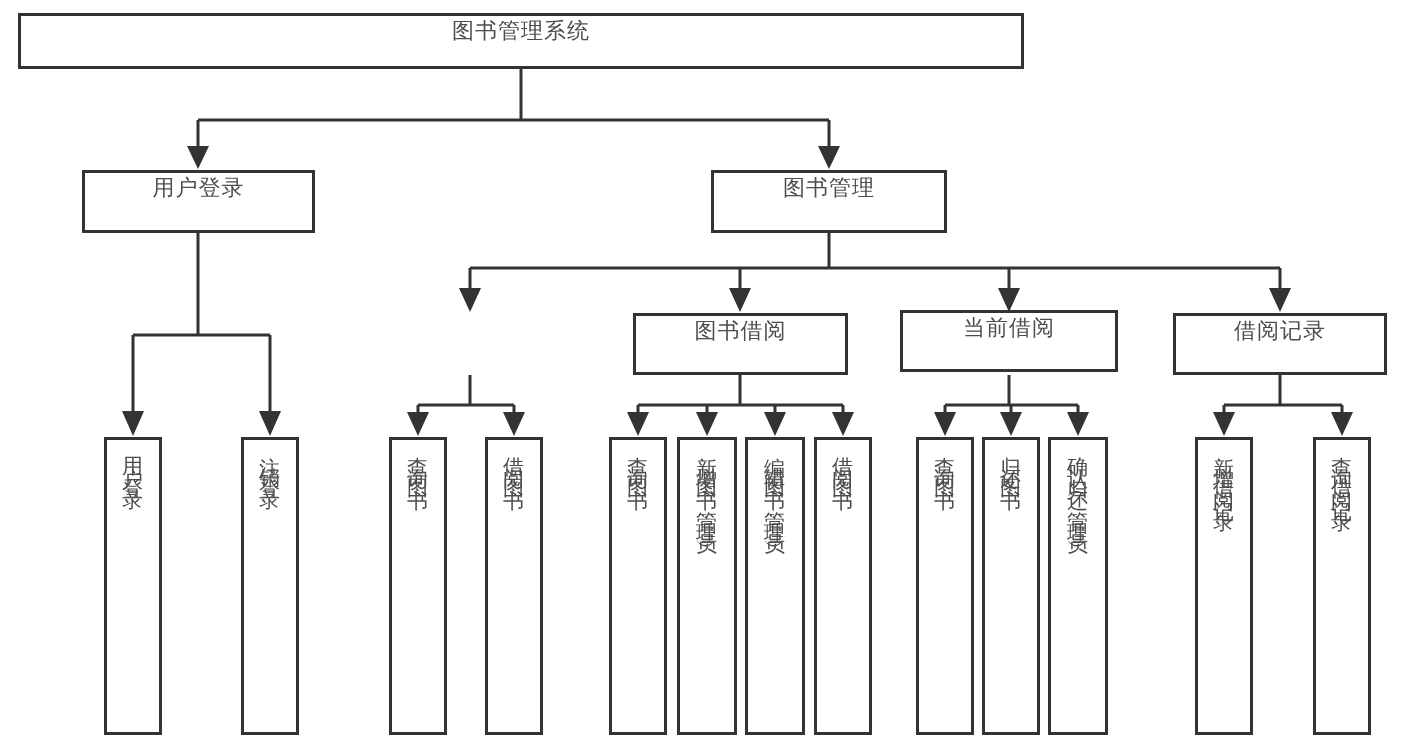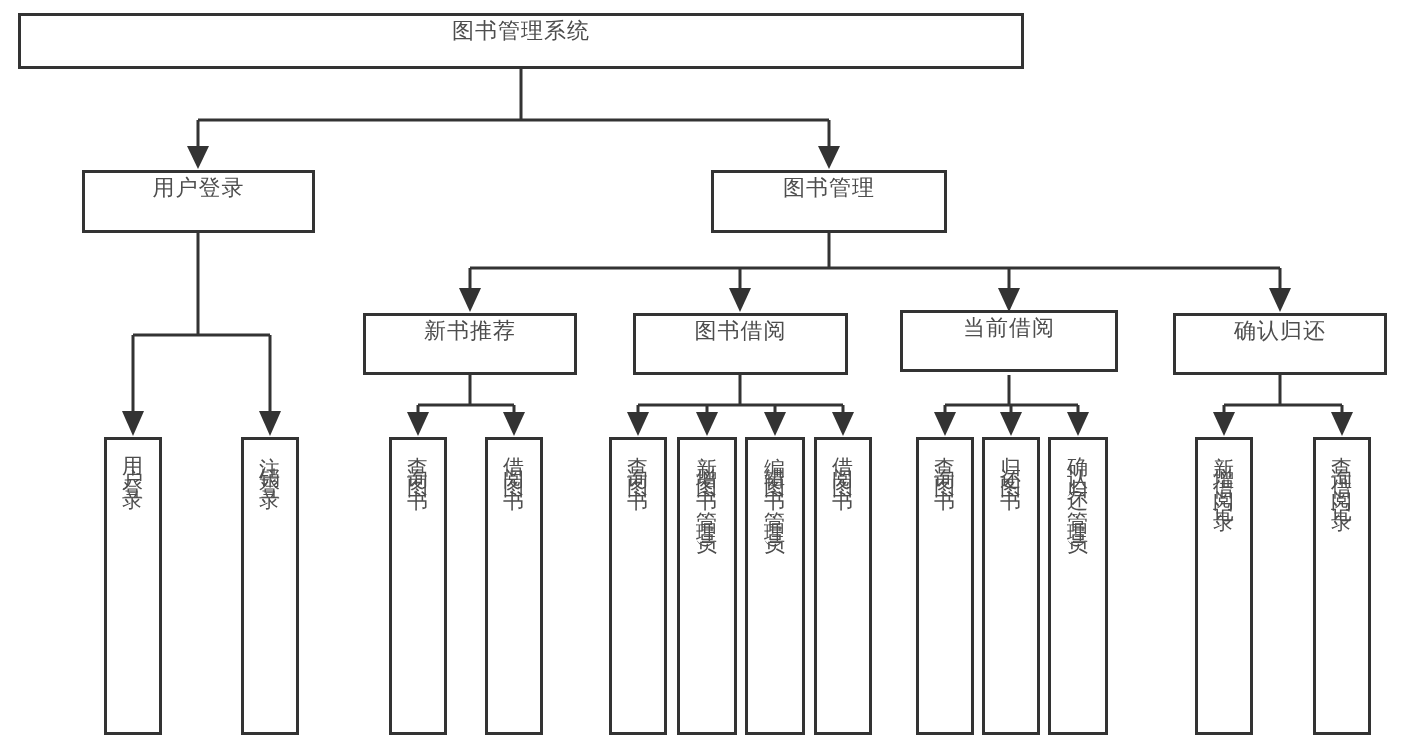--- a/index.html
+++ b/index.html
@@ -138,31 +138,28 @@
     <span>图书管理系统</span>
   </div>
 
   <div class="box h n-login">
     <span>用户登录</span>
   </div>
   <div class="box h n-mgmt">
     <span>图书管理</span>
   </div>
 
-  <div class="box h n-rec">
-    <span>新书推荐</span>
-  </div>
   <div class="box h n-borrow">
     <span>图书借阅</span>
   </div>
   <div class="box h n-cur">
     <span>当前借阅</span>
   </div>
   <div class="box h n-hist">
-    <span>确认归还</span>
+    <span>借阅记录</span>
   </div>
 
   <div class="box leaf lf-1">
     <span>用户登录</span>
   </div>
   <div class="box leaf lf-2">
     <span>注销登录</span>
   </div>
   <div class="box leaf lf-3">
     <span>查询图书</span>

